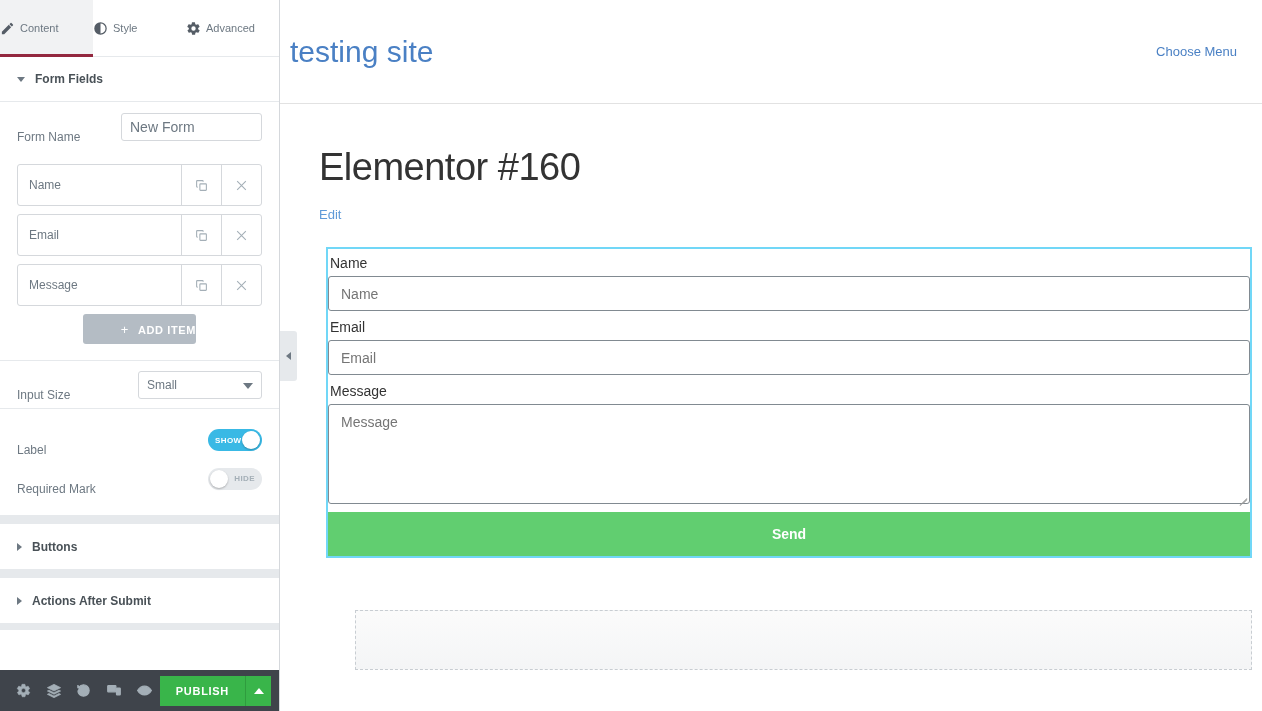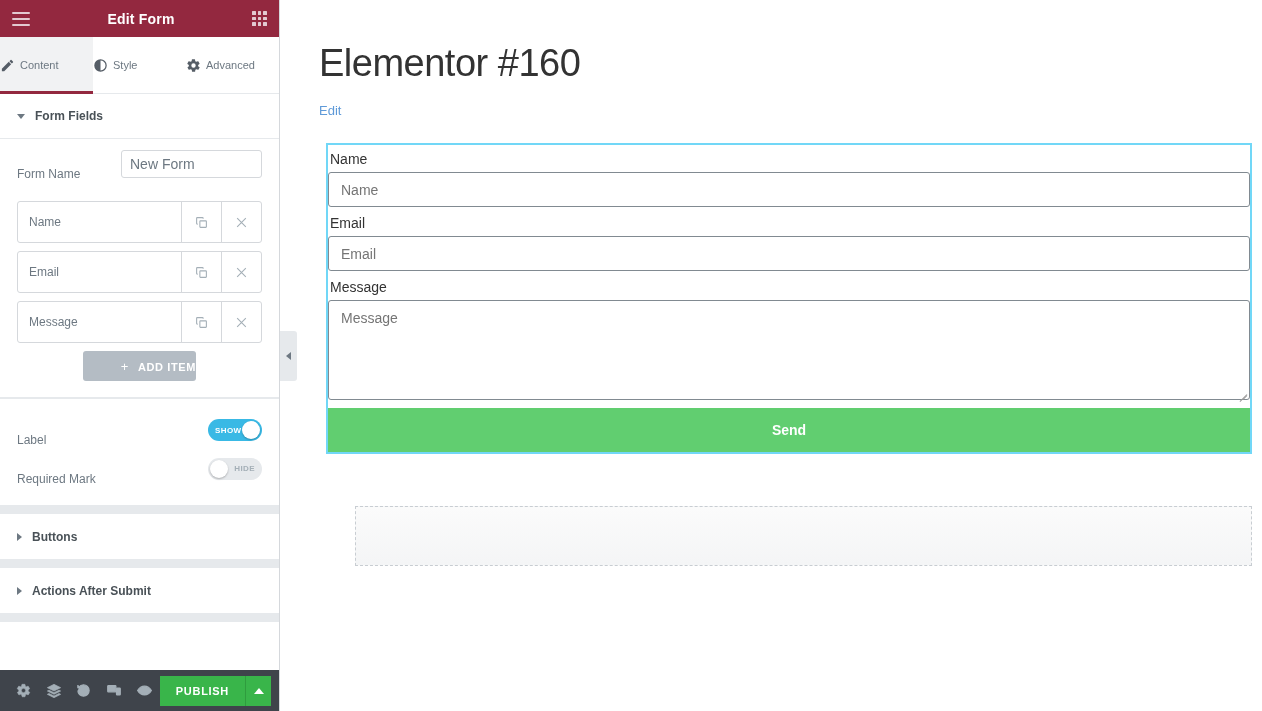--- a/index.html
+++ b/index.html
@@ -188,39 +188,20 @@
     border: 1px dashed #c8cdd2; background: linear-gradient(#fbfbfb, #f4f5f6);
   }
 </style>
 </head>
 <body>
 
 <div class="app">
 
   <div class="panel">
 
-    <div class="panel-header">
-      <div class="hamburger">
-        <i></i>
-          <i></i>
-          <i></i>
-      </div>
-      <div class="panel-title">Edit Form</div>
-      <div class="grid-icon">
-        <span></span>
-          <span></span>
-          <span></span>
-        <span></span>
-          <span></span>
-          <span></span>
-        <span></span>
-          <span></span>
-          <span></span>
-      </div>
-    </div>
 
     <div class="tabs">
       <div class="tab active">
         <span class="ti">
           <svg width="15" height="15" viewBox="0 0 24 24">
               <path d="M3 17.25V21h3.75L17.81 9.94l-3.75-3.75L3 17.25zM20.71 7.04a1 1 0 000-1.41l-2.34-2.34a1 1 0 00-1.41 0l-1.83 1.83 3.75 3.75 1.83-1.83z"></path>
             </svg>
         </span>
         <span>Content</span>
       </div>
@@ -301,20 +282,27 @@
           </span>
         </div>
 
         <button class="add-item">
           <span class="plus">+</span><span>ADD ITEM</span>
         </button>
       </div>
 
       <div style="height:1px;background:#e6e9ec;margin-top:16px"></div>
 
+      <div class="ctrl" style="height:47px">
+        <span class="ctrl-label">Input Size</span>
+        <span class="select-wrap">
+          <span class="select-input">Small</span>
+          <span class="select-arrow"></span>
+        </span>
+      </div>
 
       <div style="height:1px;background:#e6e9ec"></div>
 
       <div class="ctrl" style="height:42px;margin-top:10px">
         <span class="ctrl-label">Label</span>
         <span class="toggle on">
           <span class="t-txt">SHOW</span>
           <span class="knob"></span>
         </span>
       </div>
@@ -379,20 +367,24 @@
       </span>
     </div>
   </div>
 
   <div class="collapse-handle">
     <i></i>
   </div>
 
   <div class="preview">
 
+    <div class="site-header">
+      <span class="site-title">testing site</span>
+      <span class="choose-menu">Choose Menu</span>
+    </div>
 
     <div class="content-area">
       <h1 class="page-title">Elementor #160</h1>
       <a class="edit-link">Edit</a>
 
       <div class="form-widget">
 
         <div class="f-group">
           <div class="f-label">Name</div>
           <input class="f-input" type="text" placeholder="Name" style="">

